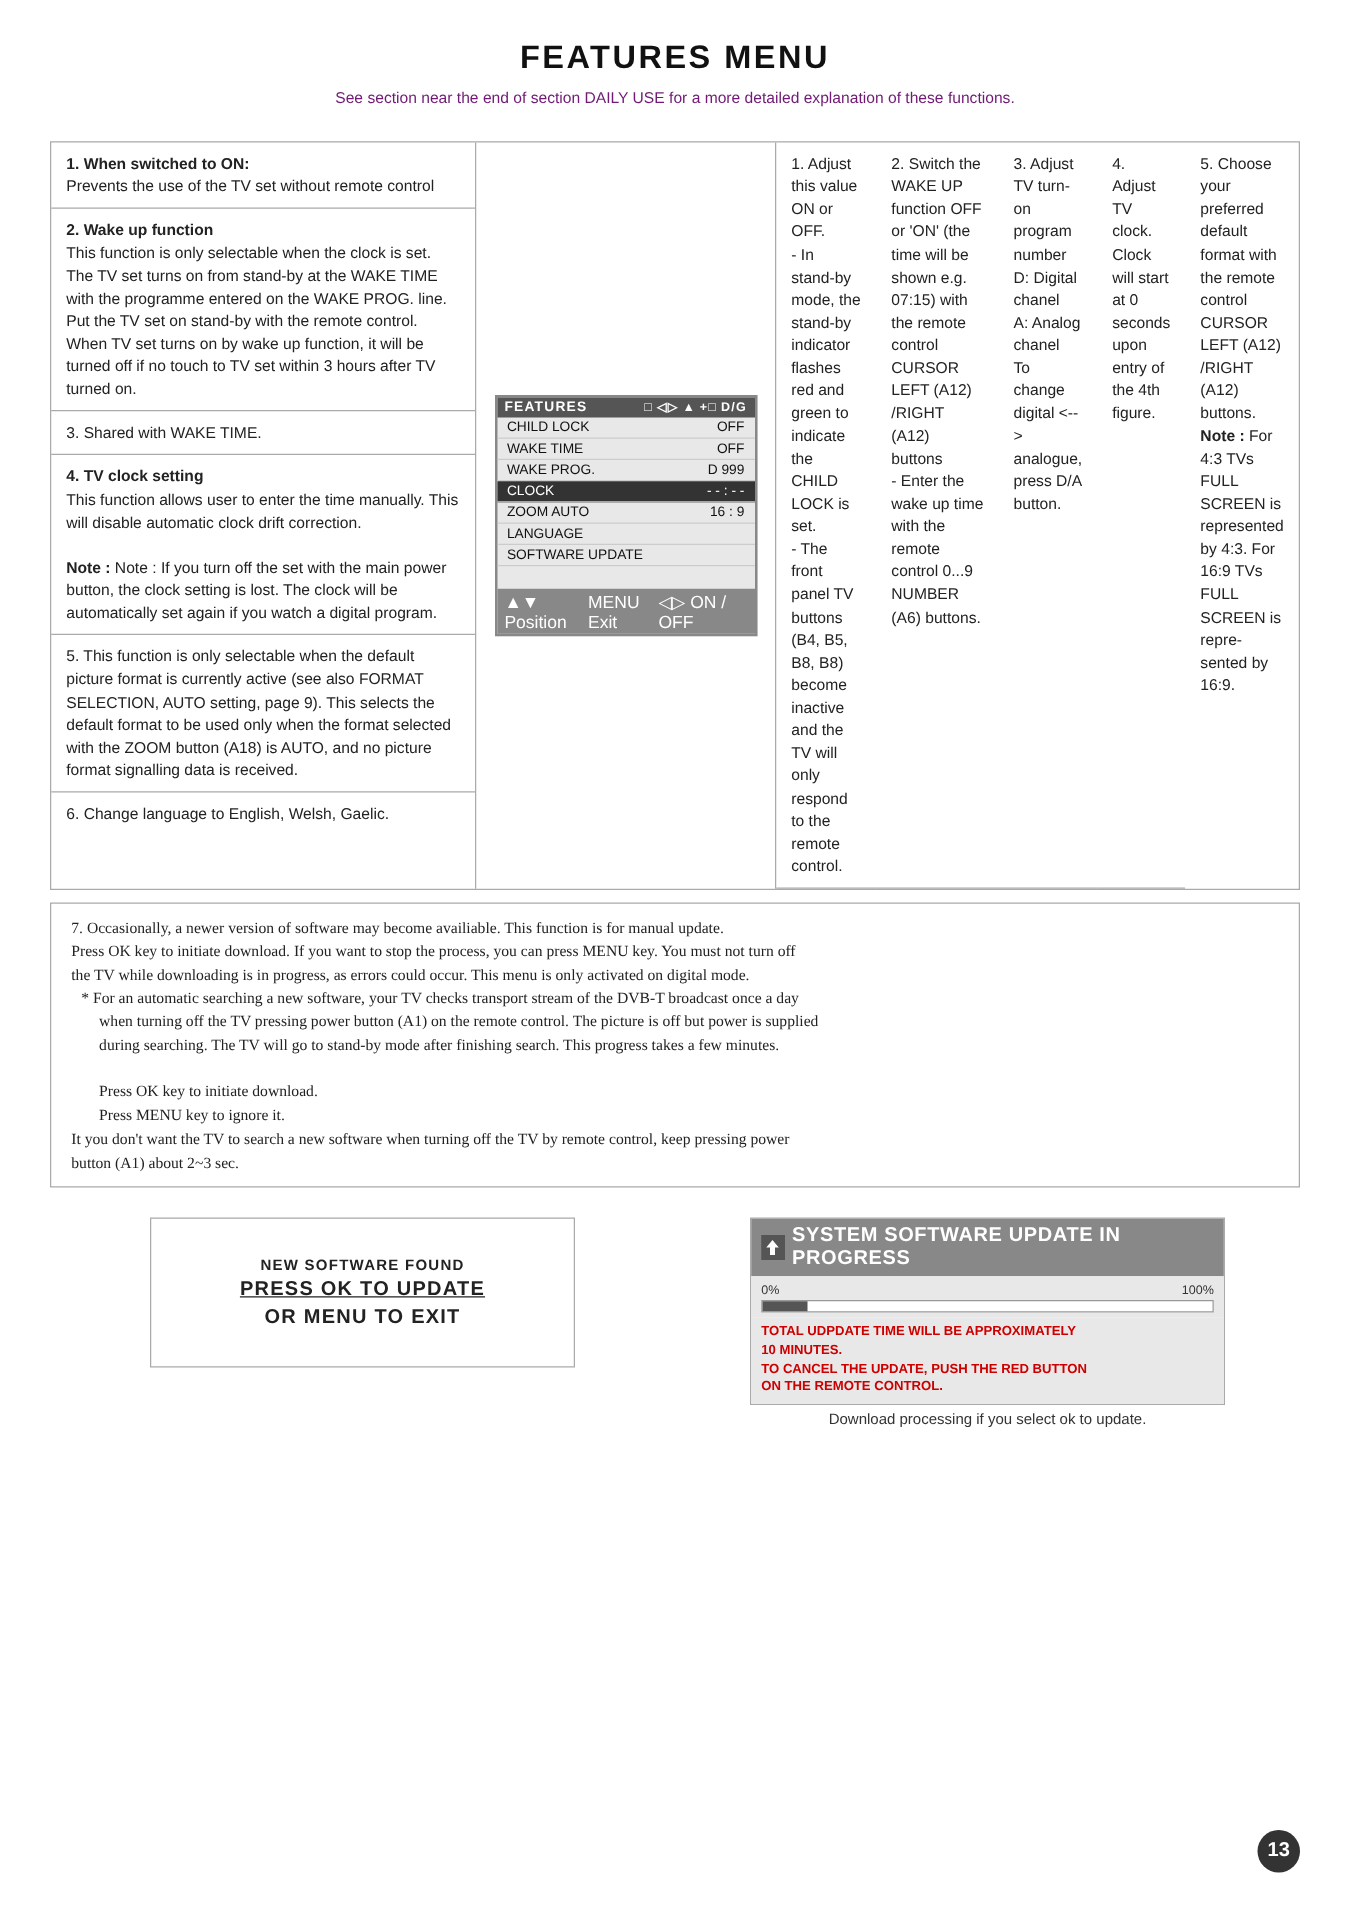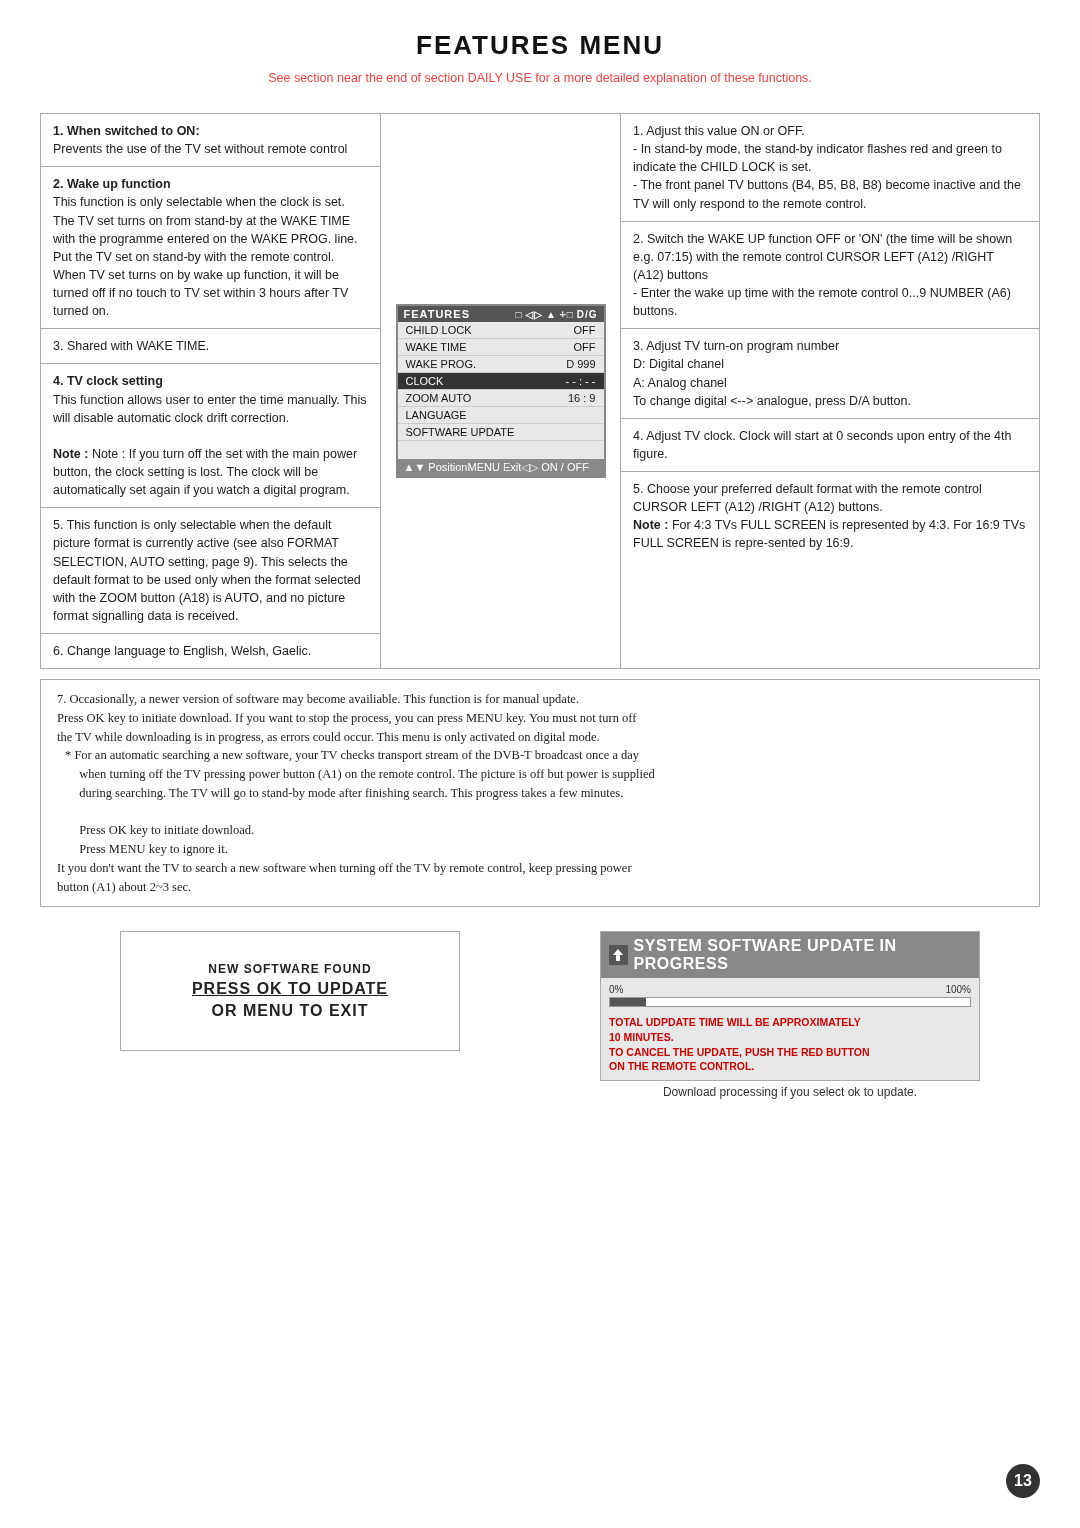--- a/index.html
+++ b/index.html
@@ -27,21 +27,21 @@
       font-size: 26px;
       font-weight: bold;
       letter-spacing: 2px;
       margin-bottom: 10px;
       color: #111;
     }
 
     .subtitle {
       text-align: center;
       font-size: 12.5px;
-      color: #ef4444;
+      color: #701a75;
       margin-bottom: 28px;
     }
 
     
     .diagram-area {
       display: flex;
       flex-direction: row;
       gap: 0;
       width: 100%;
       border: 1.5px solid #aaa;
@@ -117,29 +117,29 @@
       color: #fff;
     }
     .tv-row-label {}
     .tv-row-value {}
 
     .tv-footer {
       background: #888;
       color: #fff;
       display: flex;
       padding: 2px 6px;
-      font-size: 11px;
+      font-size: 14px;
       margin-top: 18px;
     }
 
     
     .right-col {
       flex: 1;
       display: flex;
-      flex-direction: column;
+      flex-direction: row;
     }
 
     .right-item {
       padding: 8px 12px 8px 12px;
       border-bottom: 1.5px solid #aaa;
       font-size: 12.5px;
       line-height: 1.45;
     }
     .right-item:last-child {
       border-bottom: none;

